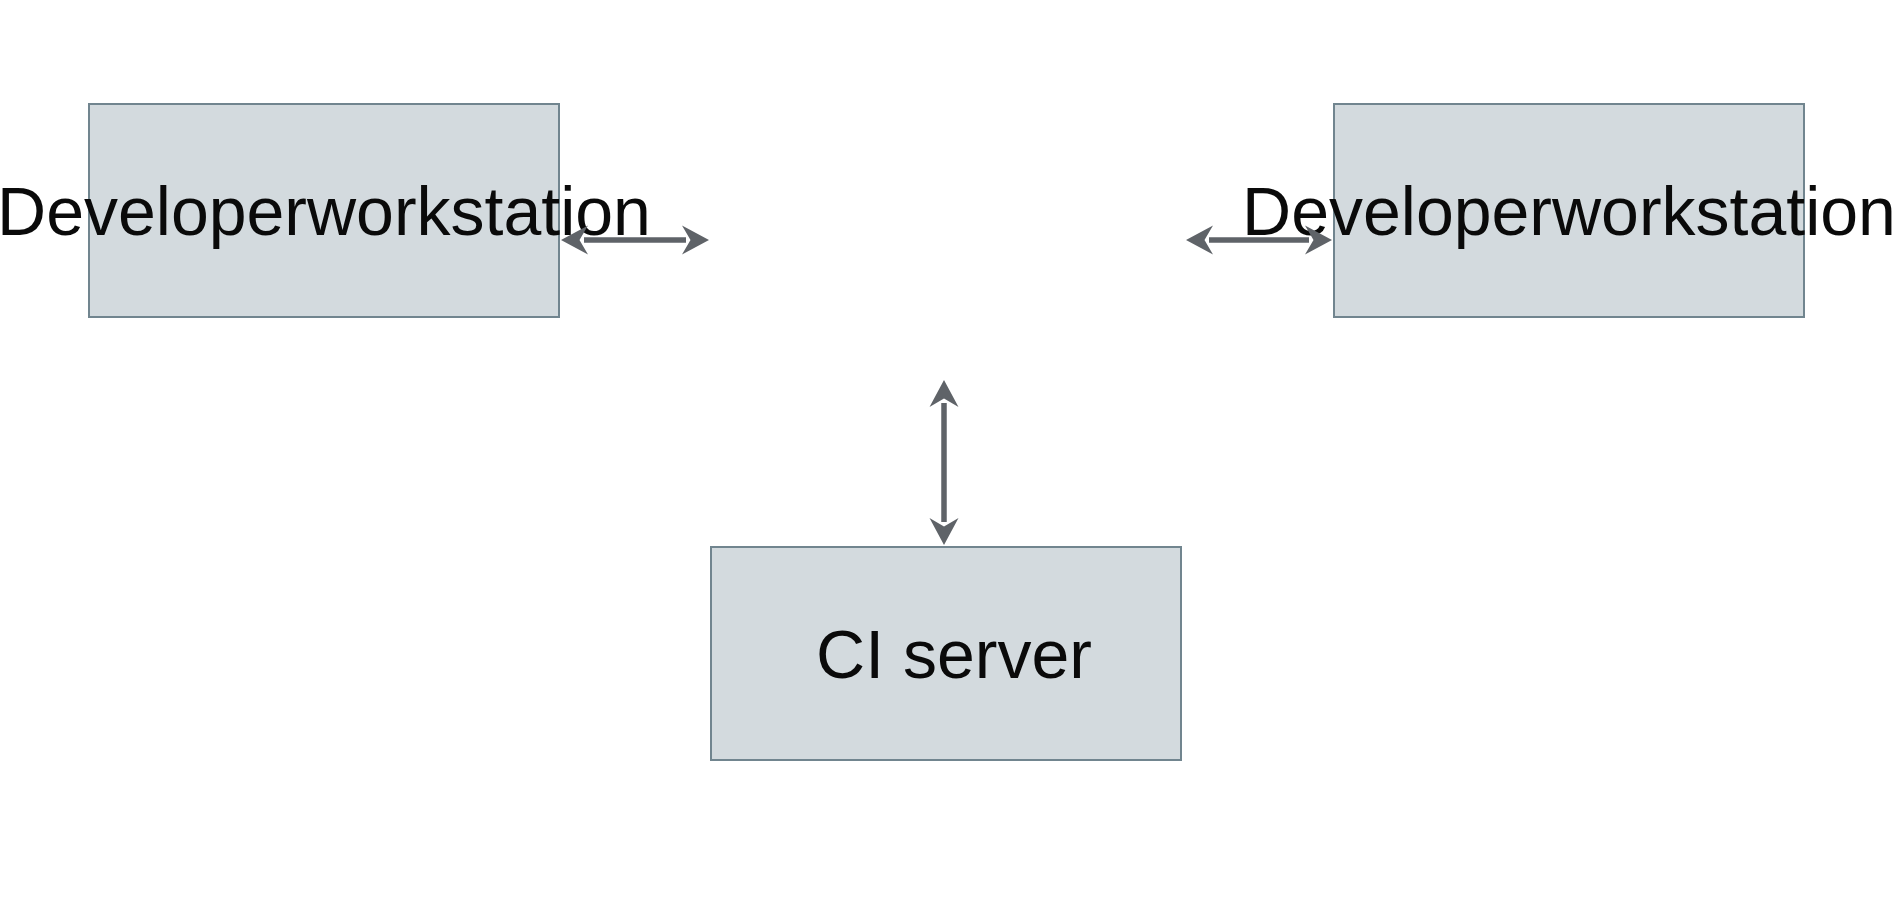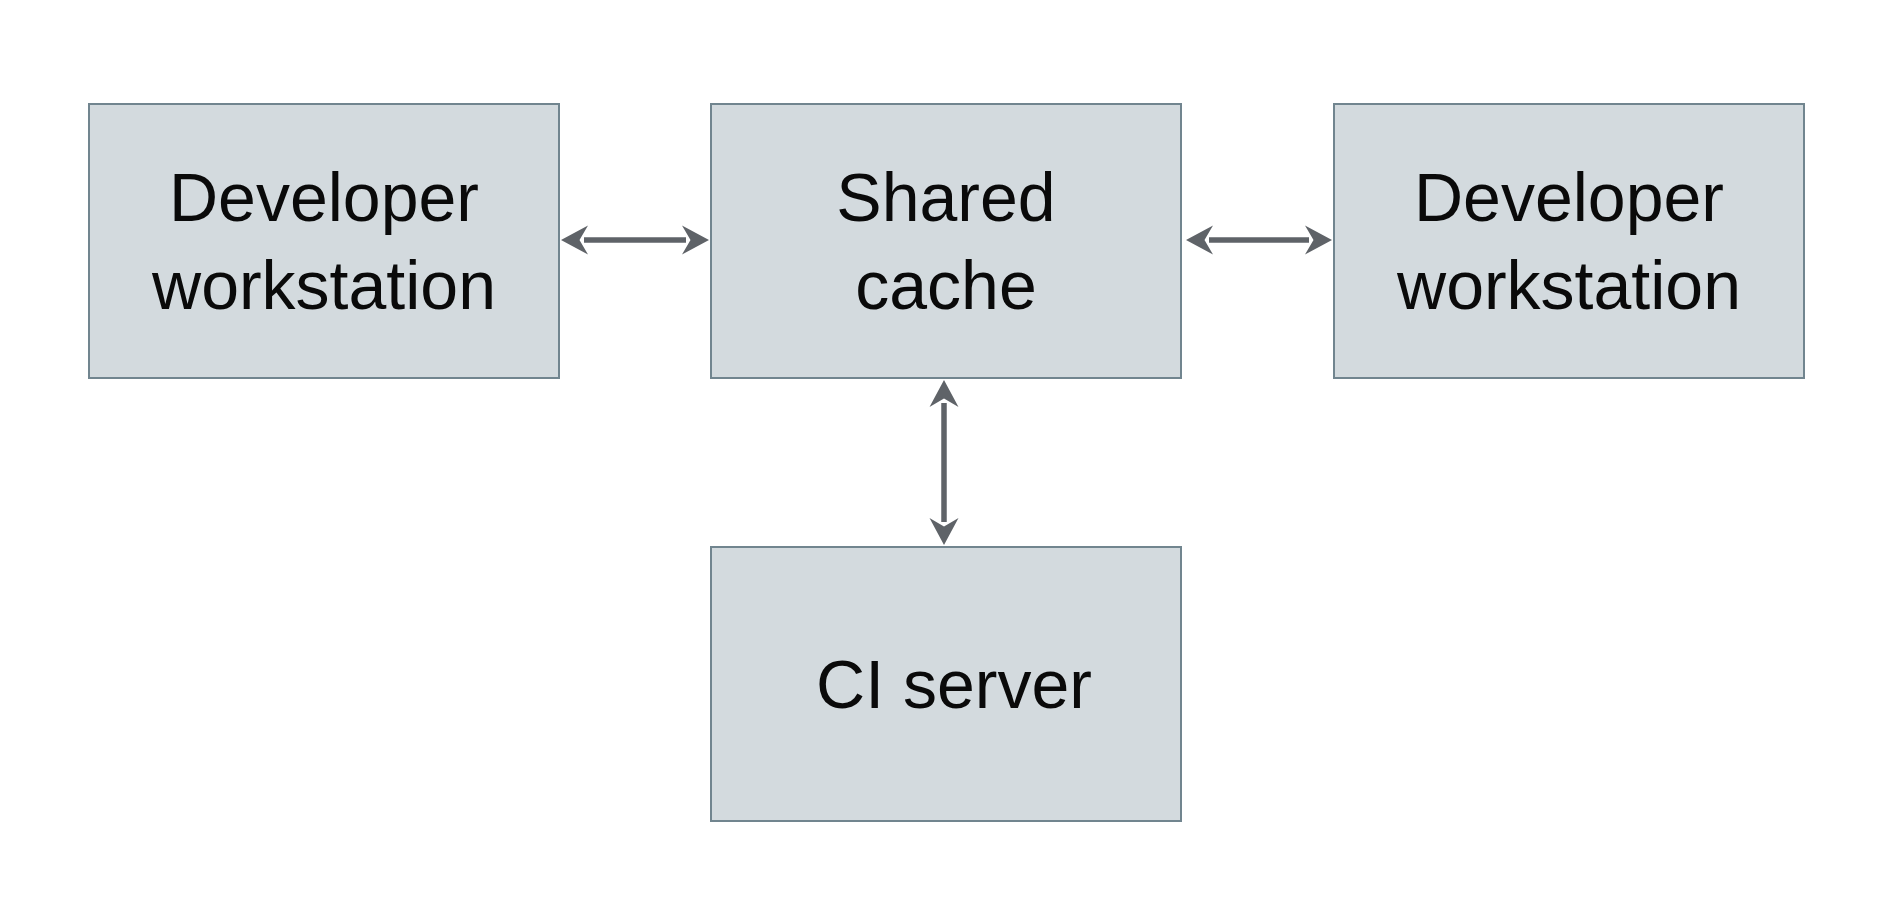--- a/index.html
+++ b/index.html
@@ -15,25 +15,25 @@
     position: relative;
     width: 1900px;
     height: 922px;
     background: var(--background);
     overflow: hidden;
     font-family: "Liberation Sans", "DejaVu Sans", sans-serif;
   }
   .node {
     position: absolute;
     width: 472px;
-    height: 276px;
+    height: 215px;
     background: var(--node-fill);
     border: 2px solid var(--node-border);
     display: flex;
-    flex-direction: column;
+    flex-direction: row;
     align-items: center;
     justify-content: center;
     text-align: center;
     color: var(--text);
     font-size: 68px;
     line-height: 88px;
     font-weight: 400;
   }
   .node-dev-left   { left: 88px;   top: 103px; }
   .node-cache      { left: 710px;  top: 103px; }
@@ -53,24 +53,20 @@
 </head>
 <body>
 
 <div class="canvas">
 
   <div class="node node-dev-left">
     <span>Developer</span>
     <span>workstation</span>
   </div>
 
-  <div class="node node-cache">
-    <span>Shared</span>
-    <span>cache</span>
-  </div>
 
   <div class="node node-dev-right">
     <span>Developer</span>
     <span>workstation</span>
   </div>
 
   <div class="node node-ci">
     <span>CI server</span>
   </div>
 

